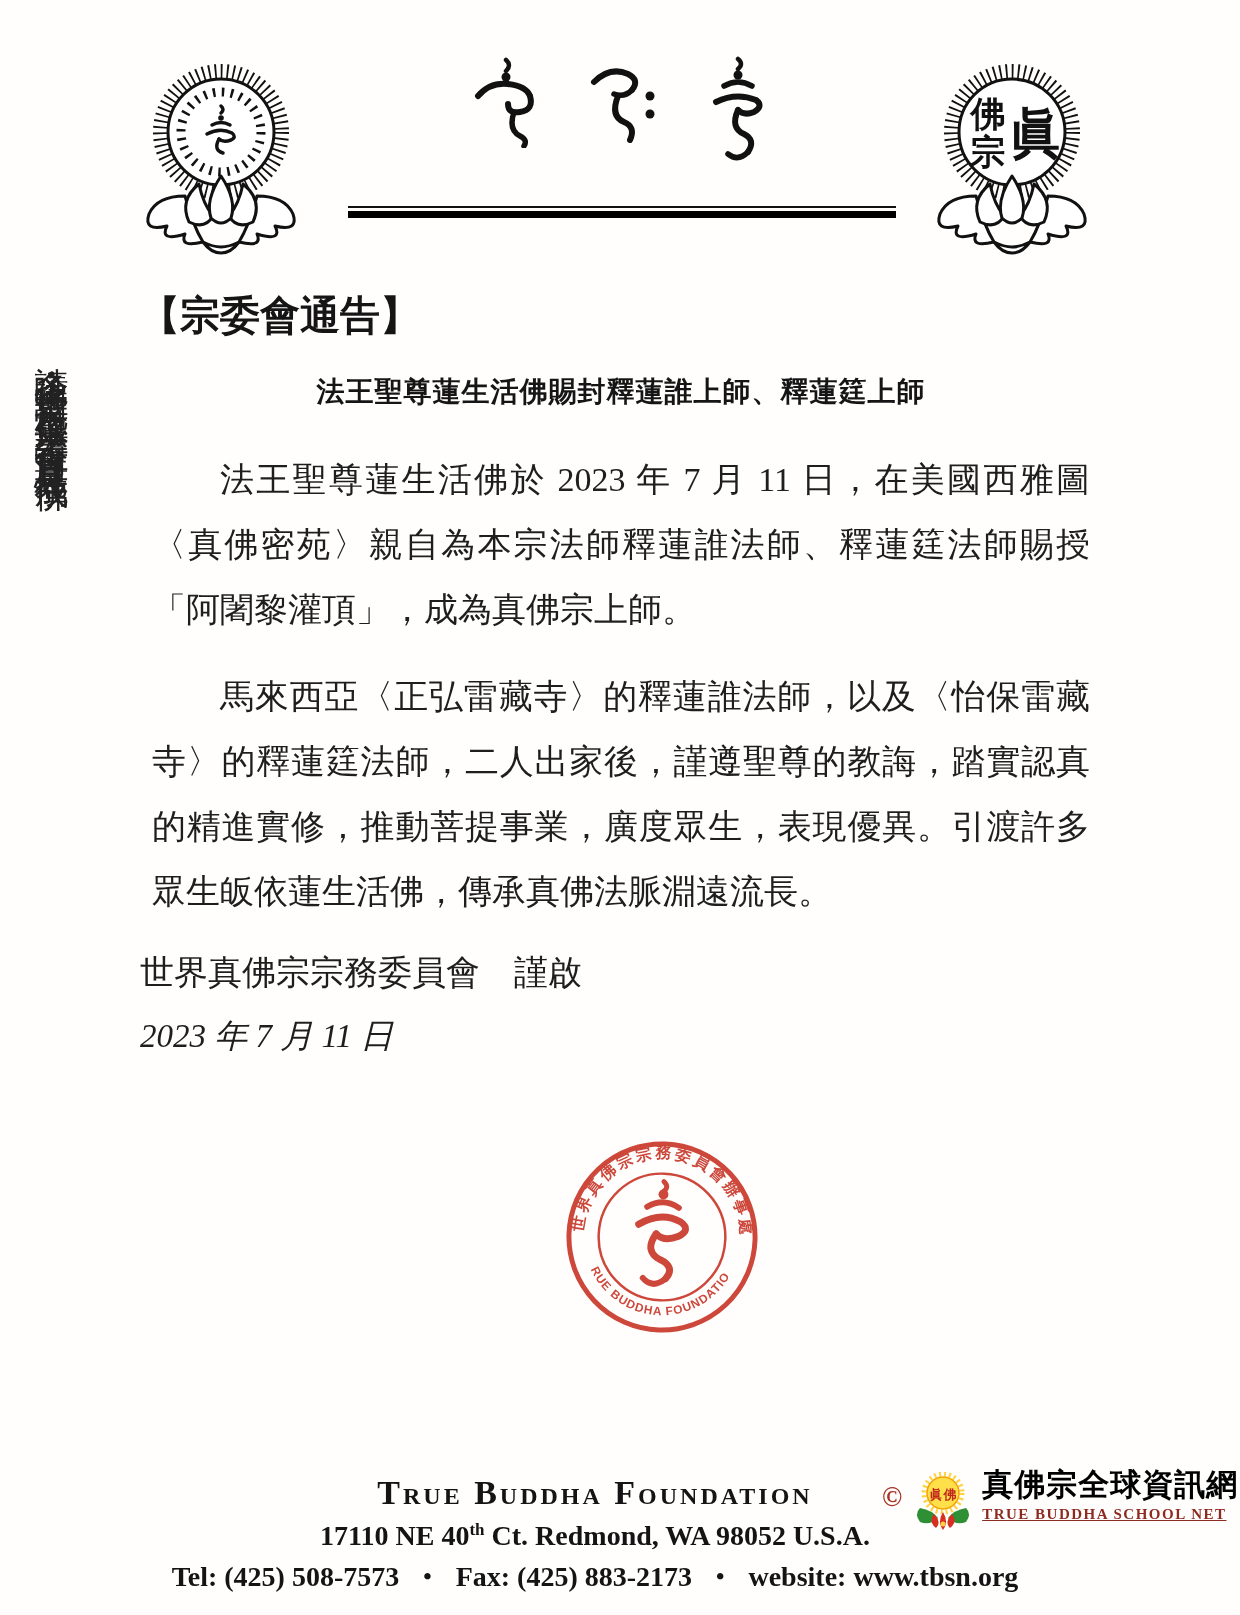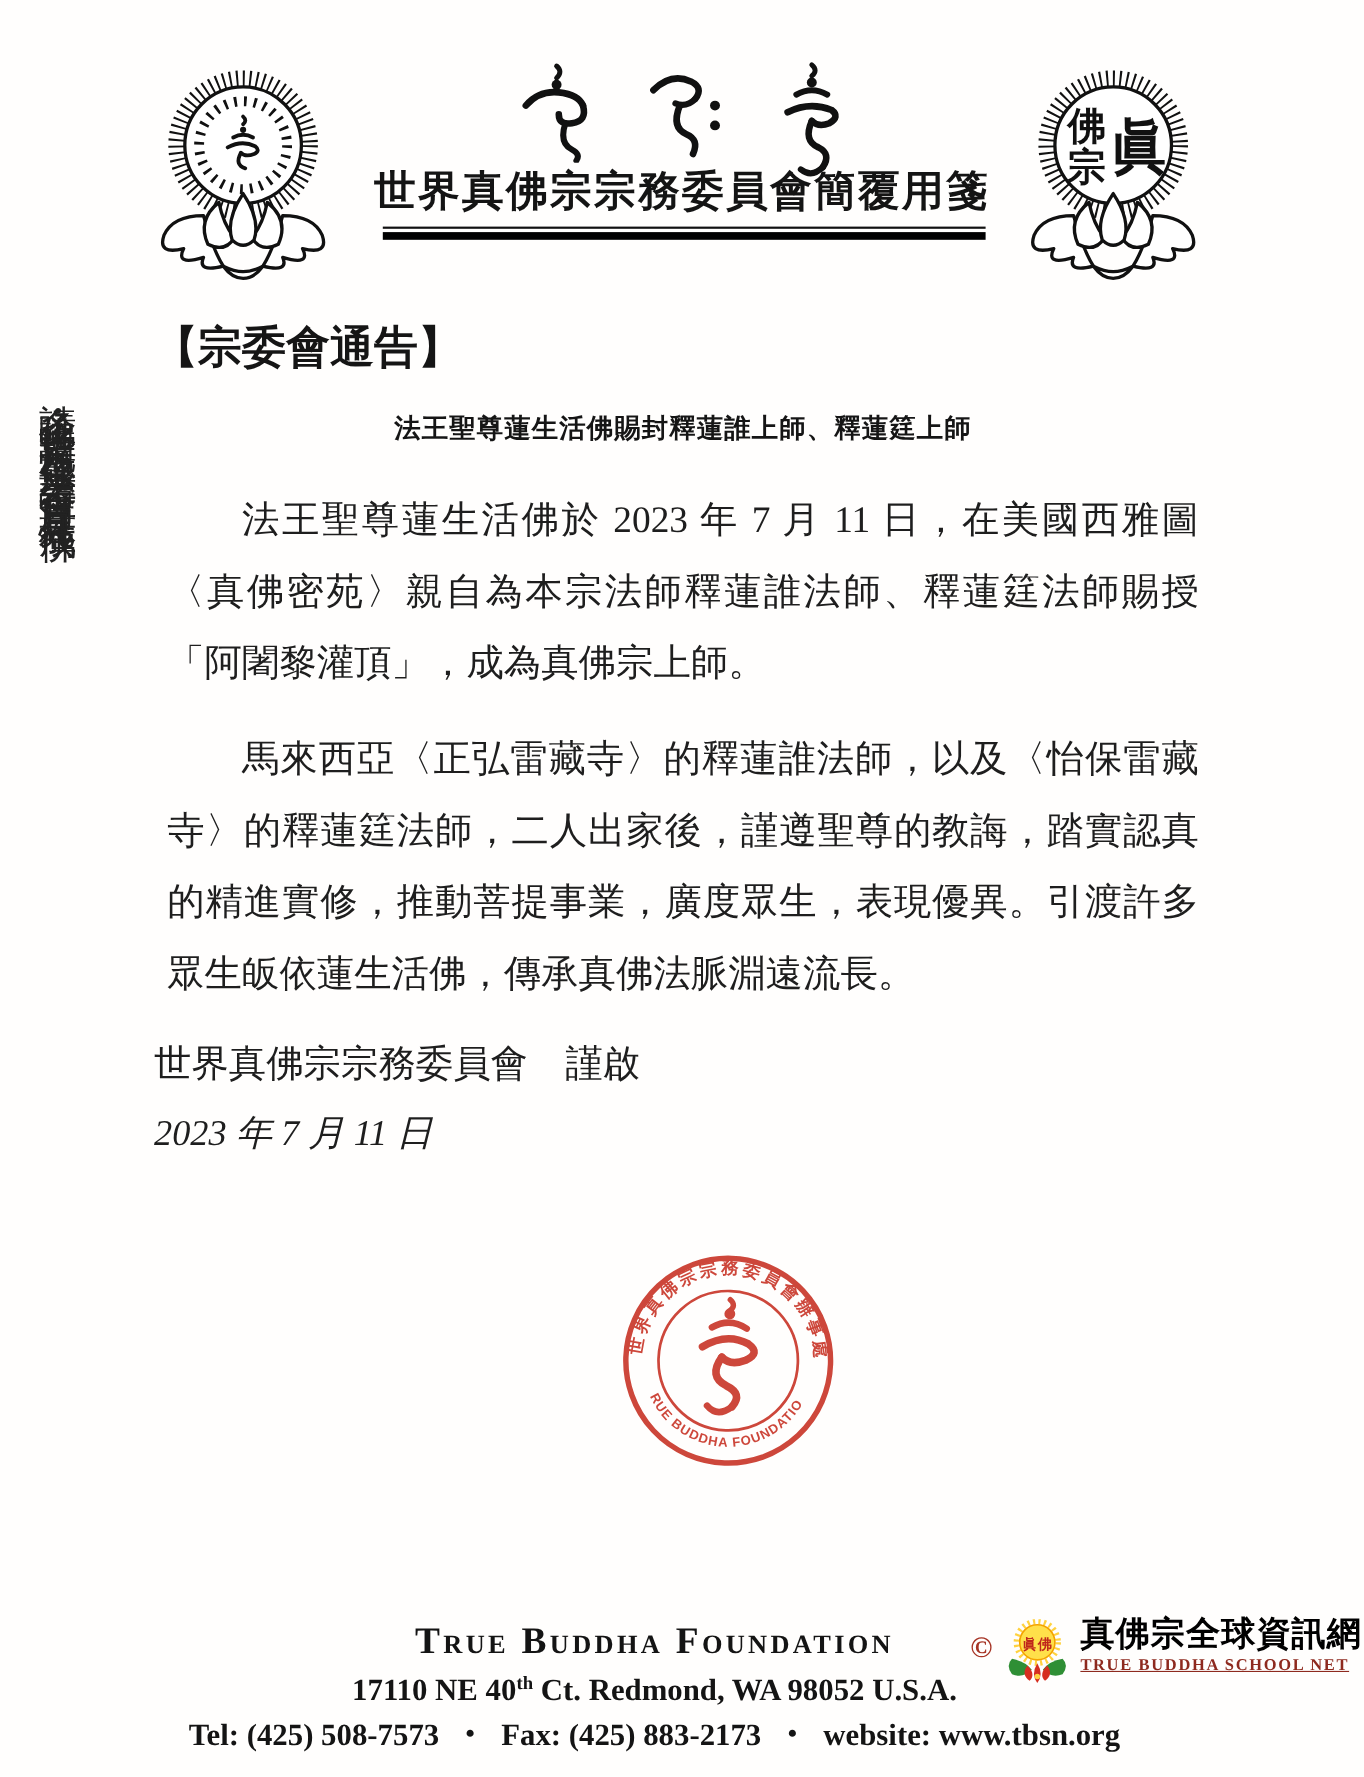--- a/index.html
+++ b/index.html
@@ -24,21 +24,21 @@
   .rule-thick{height:7px;background:#000;margin-top:3px;}
   
   .side-motto{
     position:absolute;left:28px;top:340px;height:1130px;
     writing-mode:vertical-rl;text-orientation:upright;
     font-size:34px;letter-spacing:4px;color:#222;
   }
   
   .main{position:absolute;left:140px;top:288px;width:962px;}
   .notice-title{margin:0;font-size:40px;font-weight:bold;color:#151515;}
-  .notice-subtitle{margin:30px 0 16px 0;text-align:center;font-size:24px;font-weight:bold;color:#151515;letter-spacing:1px;}
+  .notice-subtitle{margin:30px 0 16px 0;text-align:center;font-size:28px;font-weight:bold;color:#151515;letter-spacing:1px;}
   .main p{
     margin:12px;margin-top:36px;font-size:34px;line-height:65px;
     text-align:justify;text-indent:2em;color:#1e1e1e;
   }
   .main p + p{margin-top:22px;}
   .sig-line{margin-top:26px;font-size:34px;color:#1e1e1e;}
   .date-line{margin-top:18px;font-size:33px;color:#1e1e1e;font-style:italic;}
   
   .stamp{position:absolute;left:563px;top:1138px;width:198px;height:198px;opacity:.92;transform:rotate(2deg);}
   
@@ -131,21 +131,20 @@
         <path d="M32,3 q6,5 0,10" stroke-width="4.5"></path>
         <path d="M18,30 Q32,22 46,30" stroke-width="5.5"></path>
         <path d="M10,46 Q30,36 50,44 Q58,50 48,56 Q38,60 32,54" stroke-width="6"></path>
         <path d="M32,54 Q24,72 38,78 Q50,84 42,96" stroke-width="6"></path>
         <path d="M42,96 Q32,106 22,98" stroke-width="5.5"></path>
       </g>
       <circle cx="32" cy="19" r="4.5" fill="#111"></circle>
     </svg>
   </div>
 
-  <div class="letterhead-title">世界真佛宗宗務委員會簡覆用箋</div>
 
   <div class="letterhead-rule">
     <div class="rule-thin"></div>
     <div class="rule-thick"></div>
   </div>
 
   <div class="side-motto">請多唸佛・請常持咒・尊敬傳承・諸善奉行・自淨其意・見性成佛</div>
 
   <div class="main">
     <h1 class="notice-title">【宗委會通告】</h1>

